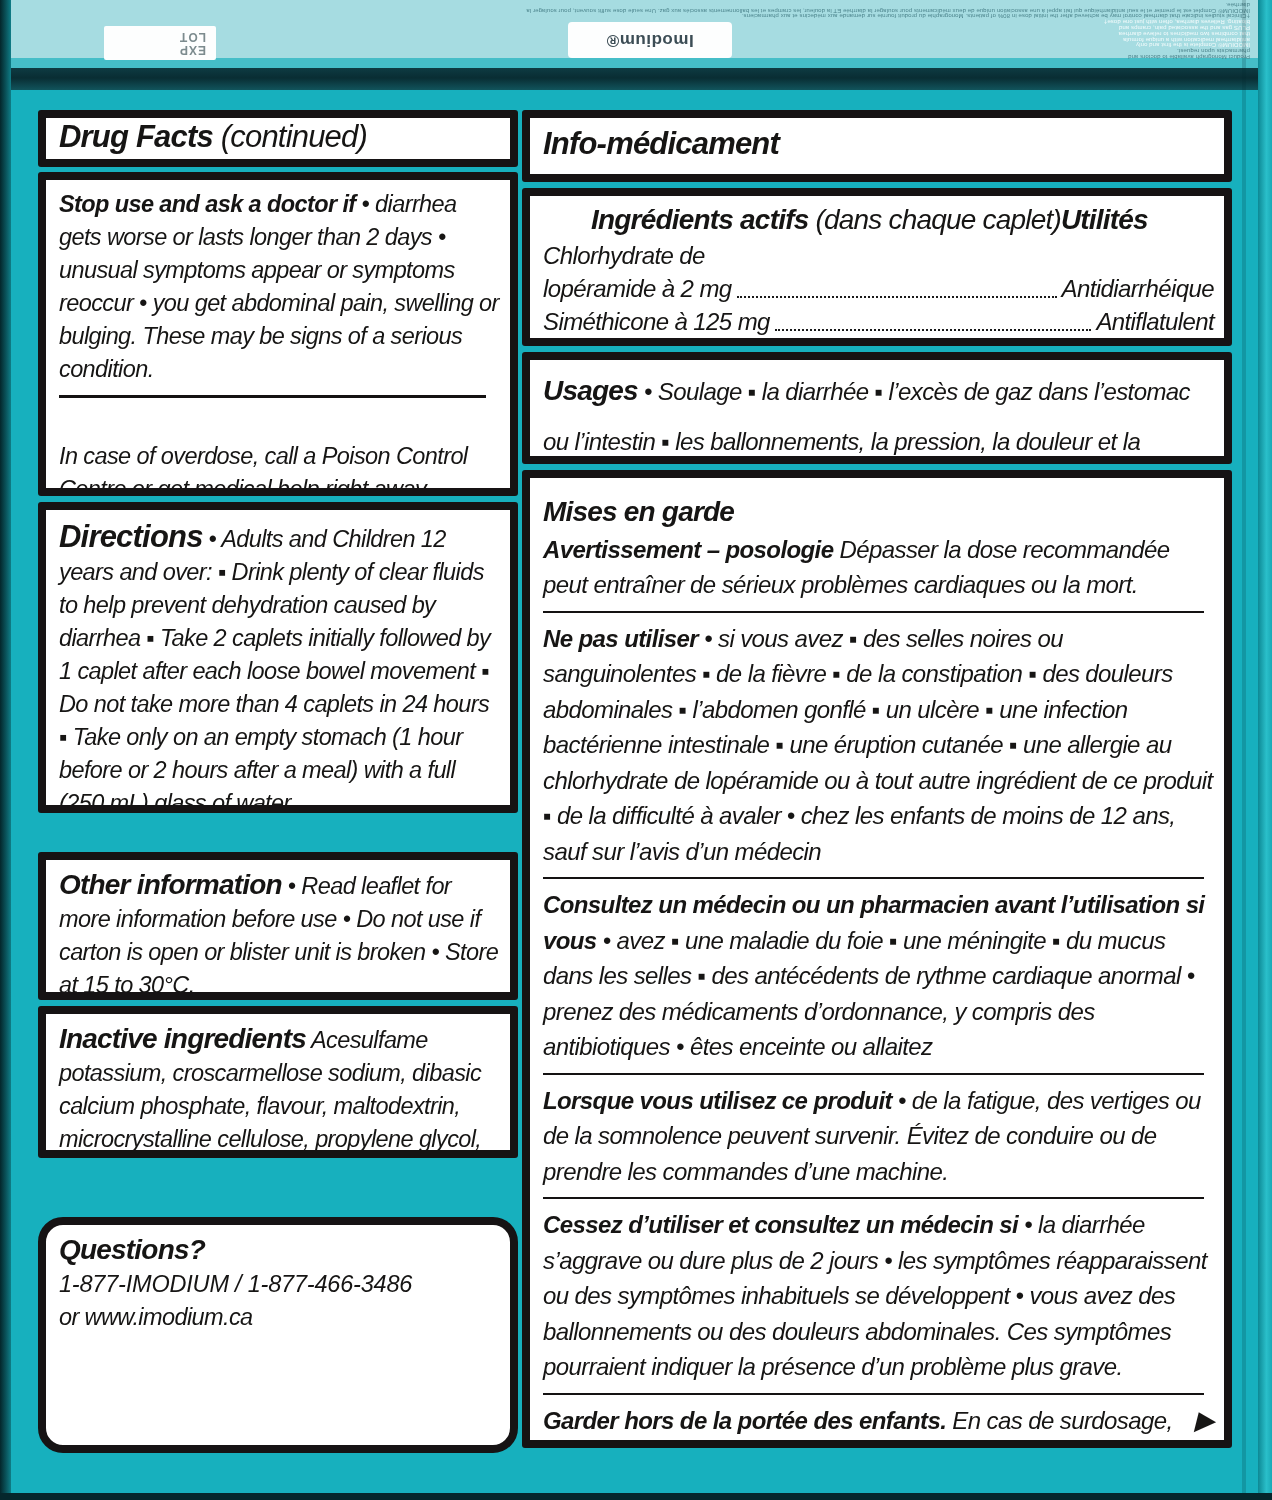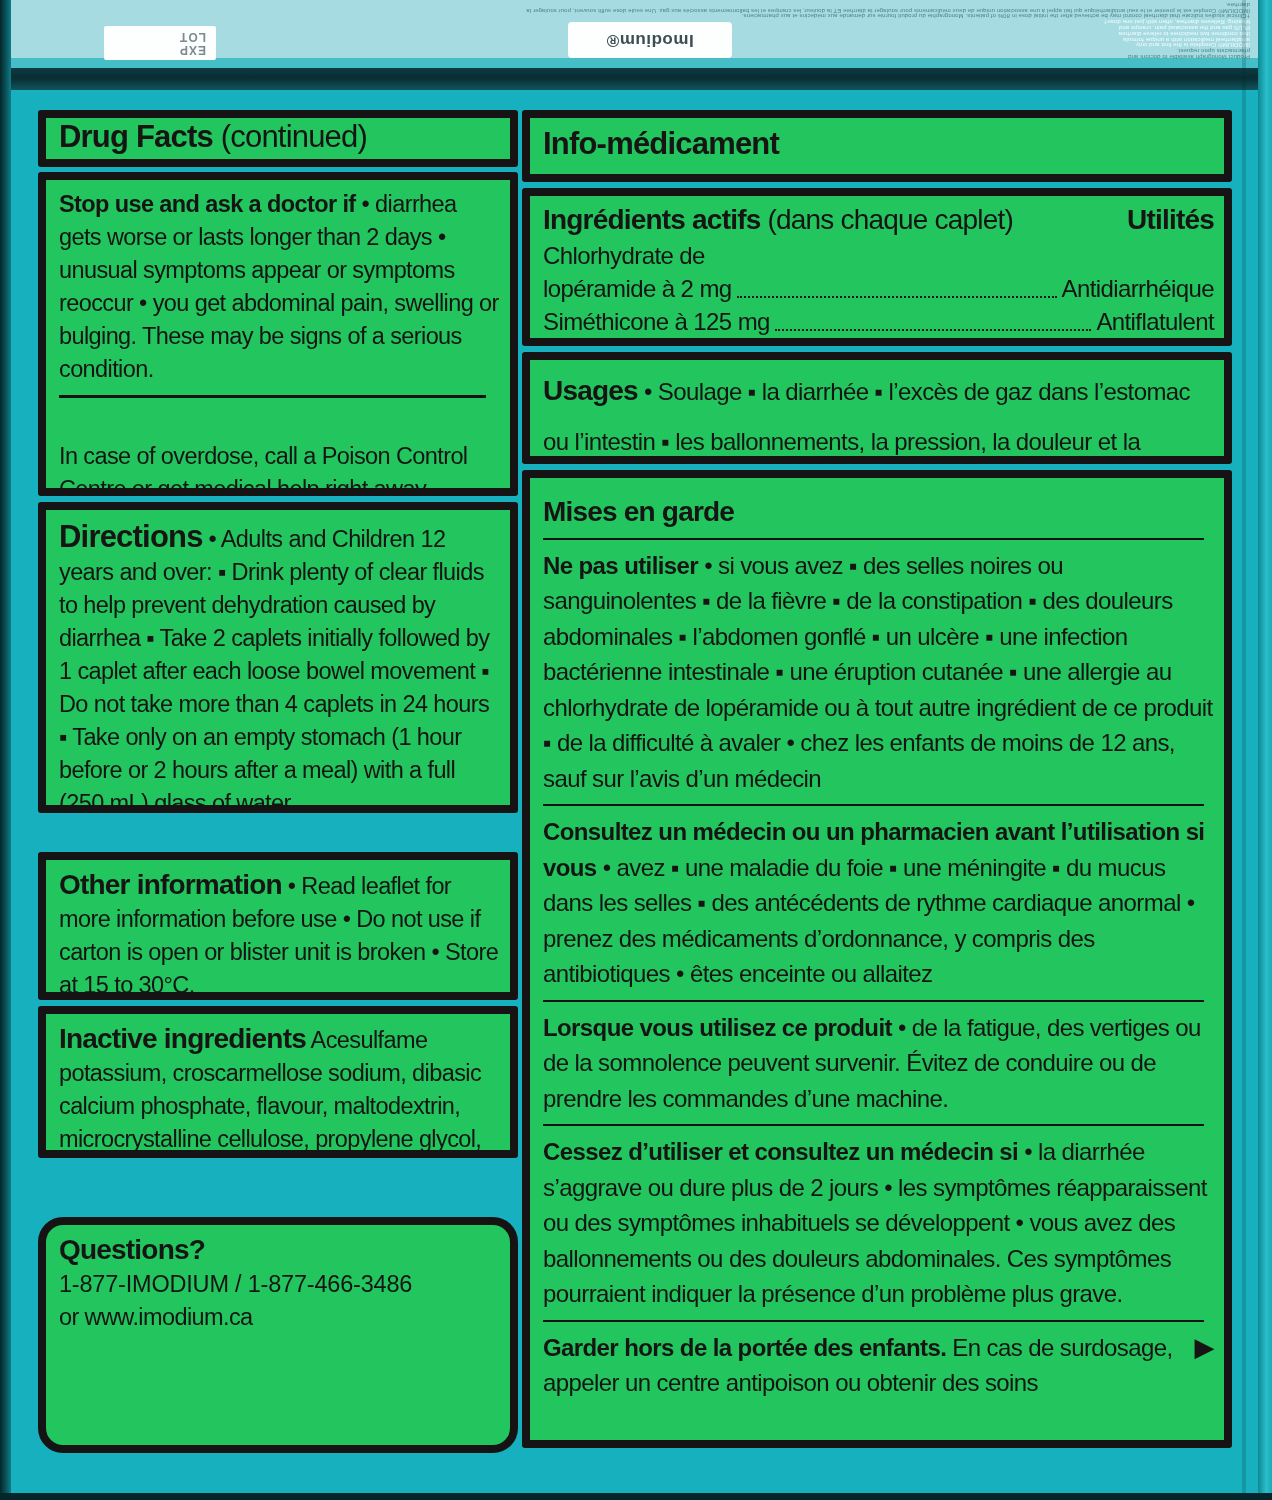--- a/index.html
+++ b/index.html
@@ -35,36 +35,36 @@
     color:#7c8b8e;font-weight:bold;font-size:12px;line-height:13px;letter-spacing:1px;
   }
   .logo-box{
     position:absolute;left:568px;top:22px;width:164px;height:36px;background:#fdfefe;
     border-radius:4px;transform:rotate(180deg);
     display:flex;align-items:center;justify-content:center;
     color:#3c4d55;font-weight:bold;font-size:17px;letter-spacing:.5px;
   }
   
   .panel{
-    position:absolute;background:#22c55e;border:8px solid #161314;border-radius:3px;
-    box-sizing:border-box;overflow:hidden;color:#161514;
+    position:absolute;background:#ffffff;border:8px solid #161314;border-radius:3px;
+    box-sizing:border-box;overflow:hidden;color:#161514;font-style:italic;
   }
   .pad{padding:6px 10px 6px 13px;}
   
   .lcol{font-size:23.5px;line-height:33px;letter-spacing:-0.6px;}
   
   .rcol{font-size:24px;line-height:35.5px;letter-spacing:-0.6px;}
   .h-big{font-size:31px;font-weight:bold;letter-spacing:-0.8px;}
   .h-mid{font-size:28px;font-weight:bold;letter-spacing:-0.8px;}
   b,.b{font-weight:bold;}
   .rule{border:0;border-top:3px solid #141212;margin:9px 14px 9px 0;}
   .rule-thin{border:0;border-top:2.5px solid #141212;margin:8px 10px 8px 0;}
   .ing-row{display:flex;align-items:flex-end;}
   .ing-row .leader{flex:1;border-bottom:2.6px dotted #1a1a1a;margin:0 5px 7px 5px;}
-  .ing-head{display:flex;justify-content:space-between;align-items:baseline;}
+  .ing-head{display:flex;align-items:baseline;margin-left:48px;}
   .arrow{float:right;font-size:26px;line-height:35px;margin-left:6px;}
   .q-phone{letter-spacing:-0.2px;}
 </style>
 </head>
 <body>
 
 <div class="screen">
 
   <div class="flap-base"></div>
   <div class="flap-mid"></div>
@@ -163,20 +163,21 @@
   <div class="panel rcol" style="left:522px;top:352px;width:710px;height:112px;">
     <div class="pad" style="line-height:50px;">
       <p style="margin:0;"><span class="h-mid">Usages</span><span> • Soulage ▪ la diarrhée ▪ l’excès de gaz dans l’estomac ou l’intestin ▪ les ballonnements, la pression, la douleur et la sensation de plénitude due aux flatulences</span></p>
     </div>
   </div>
 
   <div class="panel rcol" style="left:522px;top:470px;width:710px;height:978px;">
     <div class="pad" style="padding-top:16px;">
       <div class="h-mid" style="margin-bottom:2px;">Mises en garde</div>
 
+      <p style="margin:0;"><b>Avertissement – posologie</b><span> Dépasser la dose recommandée peut entraîner de sérieux problèmes cardiaques ou la mort.</span></p>
       <hr class="rule-thin">
 
       <p style="margin:0;"><b>Ne pas utiliser</b><span> • si vous avez ▪ des selles noires ou sanguinolentes ▪ de la fièvre ▪ de la constipation ▪ des douleurs abdominales ▪ l’abdomen gonflé ▪ un ulcère ▪ une infection bactérienne intestinale ▪ une éruption cutanée ▪ une allergie au chlorhydrate de lopéramide ou à tout autre ingrédient de ce produit ▪ de la difficulté à avaler • chez les enfants de moins de 12 ans, sauf sur l’avis d’un médecin</span></p>
       <hr class="rule-thin">
 
       <p style="margin:0;"><b>Consultez un médecin ou un pharmacien avant l’utilisation si vous</b><span> • avez ▪ une maladie du foie ▪ une méningite ▪ du mucus dans les selles ▪ des antécédents de rythme cardiaque anormal • prenez des médicaments d’ordonnance, y compris des antibiotiques • êtes enceinte ou allaitez</span></p>
       <hr class="rule-thin">
 
       <p style="margin:0;"><b>Lorsque vous utilisez ce produit</b><span> • de la fatigue, des vertiges ou de la somnolence peuvent survenir. Évitez de conduire ou de prendre les commandes d’une machine.</span></p>
       <hr class="rule-thin">

